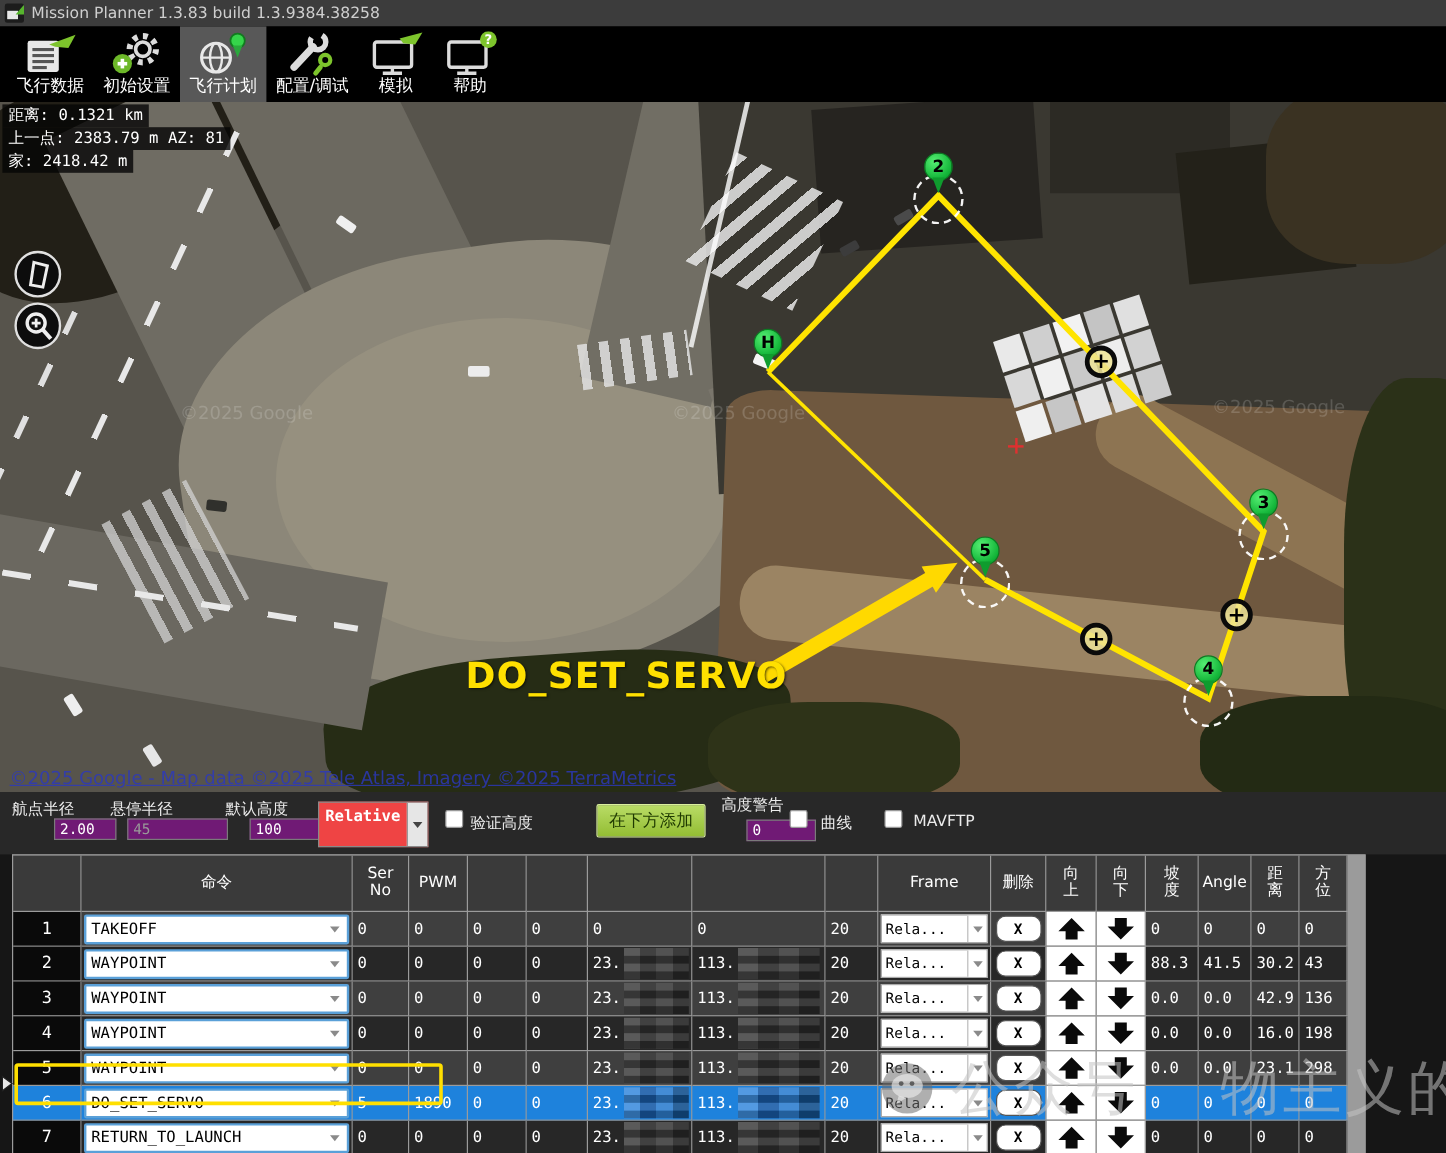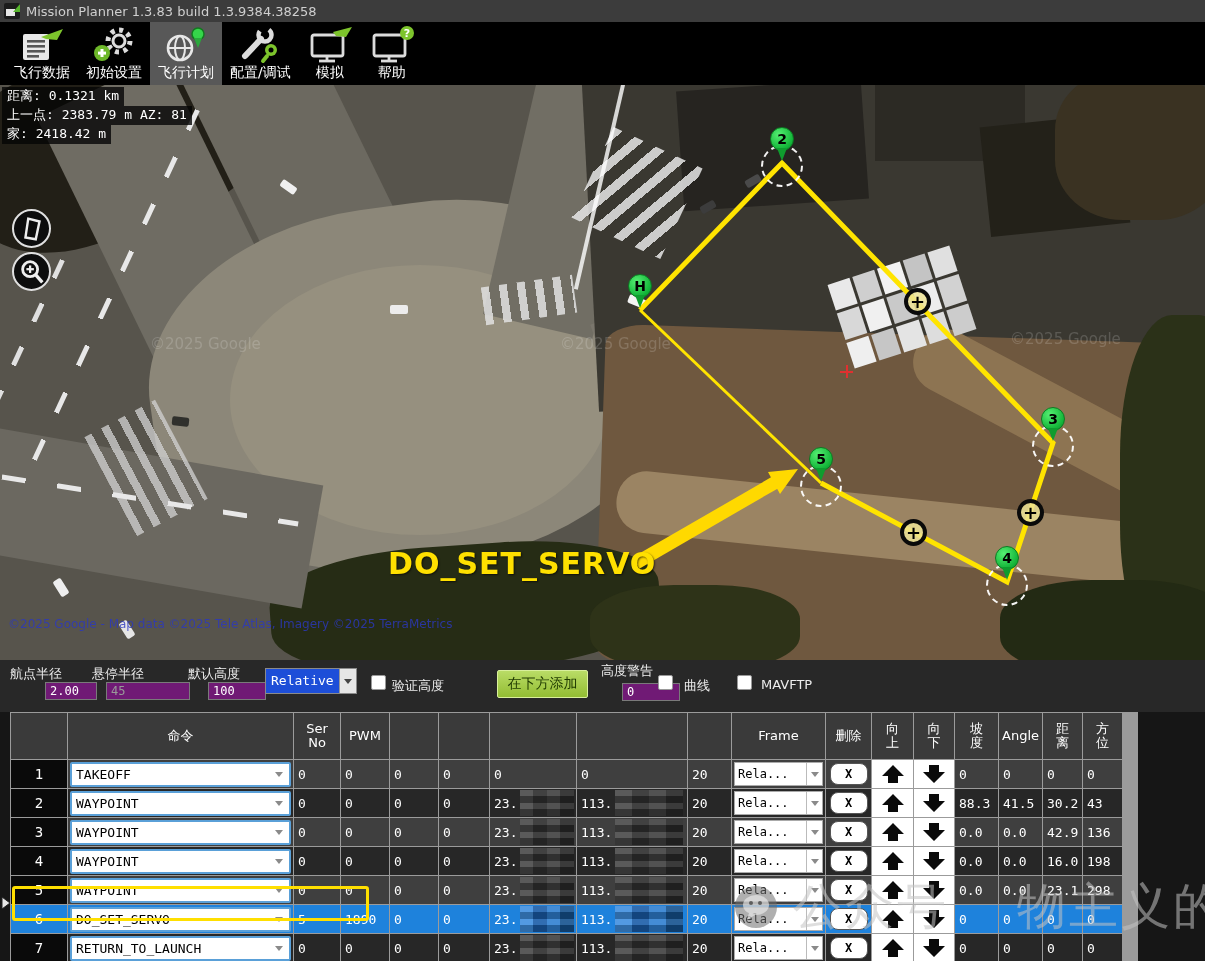--- a/index.html
+++ b/index.html
@@ -39,29 +39,29 @@
   #info-overlay { position:absolute; left:2px; top:2px; z-index:12; }
   #info-overlay div { display:table; background:rgba(5,5,5,.8); color:#fff; font-family:"DejaVu Sans Mono",monospace; font-size:13px; padding:0 5px 1px; }
 
   .map-tool { position:absolute; left:12px; width:39px; height:39px; background:#0d0d0d; border:2px solid #e0e0e0; border-radius:50%; z-index:12;
     display:flex; align-items:center; justify-content:center; cursor:pointer; }
 
   #annot { position:absolute; left:388px; top:460px; z-index:10; color:#ffe000; font-weight:bold; text-shadow:1px 1px 2px rgba(0,0,0,.6); }
   #annot-line1 { font-size:26px; line-height:34px; }
   #annot-line2 { font-size:30px; line-height:38px; letter-spacing:1px; }
 
-  #attribution { position:absolute; left:8px; top:532px; z-index:11; color:#2b38c0; font-size:12px; opacity:.8; }
+  #attribution { position:absolute; left:8px; top:554px; z-index:11; color:#2b38c0; font-size:15px; opacity:.8;text-decoration:underline; }
   .tilewm { position:absolute; color:rgba(255,255,255,.17); font-size:15px; z-index:4; }
 
   
   #controls { position:absolute; left:0; top:660px; width:1205px; height:52px; background:#282828; z-index:2; }
   #controls .lbl { position:absolute; color:#ececec; font-size:13px; white-space:nowrap; }
   #controls input { position:absolute; background:#701a75; border:1px solid #7a7a7a; color:#fff; font-family:"DejaVu Sans Mono",monospace; font-size:12px; height:18px; padding:0 4px;margin-left:20px; }
   #loiter-input { color:#999 !important; }
-  #frame-select { position:absolute; left:265px; top:8px; width:92px; height:26px; background:#1d4ed8; border:1px solid #8a8a8a; display:flex; cursor:pointer; }
+  #frame-select { position:absolute; left:265px; top:8px; width:92px; height:38px; background:#ef4444; border:1px solid #8a8a8a; display:flex; cursor:pointer;font-weight:bold; }
   #frame-select .fs-text { flex:1; color:#fff; font-family:"DejaVu Sans Mono",monospace; font-size:13px; padding:4px 0 0 5px; }
   #frame-select .fs-btn { width:17px; background:#e6e6e6; border-left:1px solid #999; display:flex; align-items:center; justify-content:center; }
   .tri-down { width:0; height:0; border-left:4px solid transparent; border-right:4px solid transparent; border-top:5px solid #444; }
   .cbox { position:absolute; width:15px; height:15px; background:#fff; border:1px solid #999; border-radius:2px; cursor:pointer; }
   #add-below-btn { position:absolute; left:497px; top:10px; width:91px; height:28px; background:linear-gradient(#b9dc66,#93bd33); border:1px solid #d9ef9c; border-radius:2px; color:#1f3a00; font-size:14px; cursor:pointer; font-family:"DejaVu Sans",sans-serif; }
 
   
   #wp-table { position:absolute; left:10px; top:712px; width:1128px; background:#9b9b9b; border:1px solid #9b9b9b; z-index:3; }
   .thead, .trow { display:grid; grid-template-columns:57px 226px 47px 49px 49px 51px 87px 111px 44px 94px 46px 42px 41px 44px 44px 40px 40px; }
   .thead { height:47px; }

